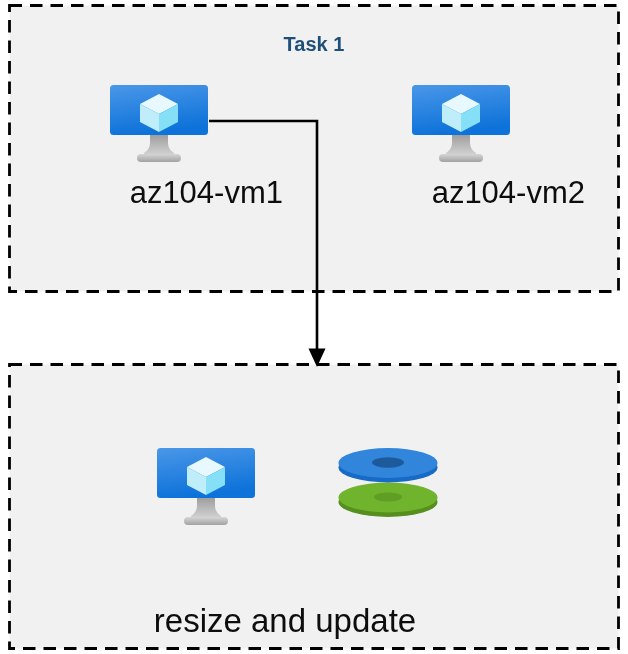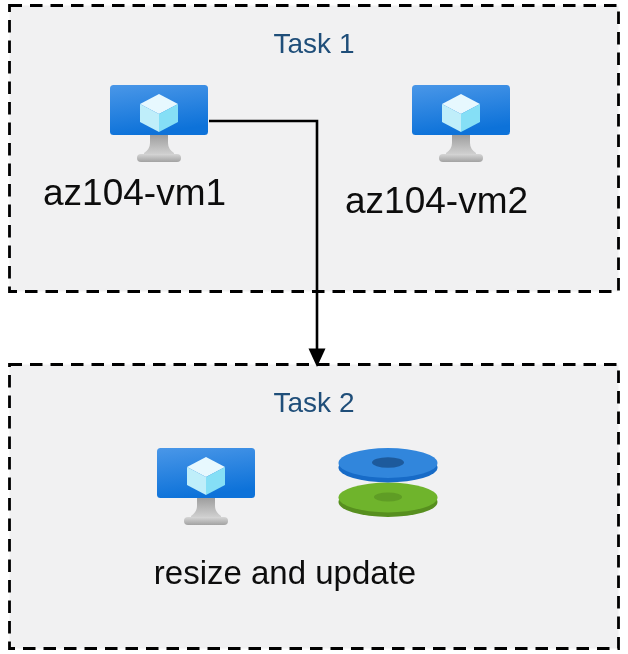--- a/index.html
+++ b/index.html
@@ -9,34 +9,34 @@
     background:#ffffff;
     font-family:"Liberation Sans",sans-serif;
     overflow:hidden;
   }
   .overlay{position:absolute;left:0;top:0;z-index:0;}
   .abs{position:absolute;z-index:1;}
   .task-title{
     left:8px;width:612px;
     text-align:center;
     color:var(--title-color);
-    font-size:28px;line-height:40px;
-    font-weight:400;
+    font-size:20px;line-height:40px;
+    font-weight:700;
   }
   .vm-label{
     width:240px;
-    text-align:left;
+    text-align:right;
     color:var(--label-color);
-    font-size:37px;line-height:39px;
+    font-size:31px;line-height:39px;
   }
   .caption{
     width:400px;
     text-align:center;
     color:var(--label-color);
-    font-size:33px;line-height:42px;
+    font-size:33px;line-height:42px;margin-top:48px;
   }
 </style>
 </head>
 <body>
 
 <div class="canvas">
 
   <svg class="overlay" width="628" height="654" viewBox="0 0 628 654">
     <defs>
       <linearGradient id="screenGrad" x1="0" y1="0" x2="0.25" y2="1">
@@ -83,25 +83,24 @@
   <svg class="abs" style="left:110px;top:85px" width="98" height="80">
       <use href="#vm-icon"></use>
     </svg>
   <svg class="abs" style="left:412px;top:85px" width="98" height="80">
       <use href="#vm-icon"></use>
     </svg>
 
   <div class="abs vm-label" style="left:43px;top:173px">
     <div>az104-vm1</div>
   </div>
-  <div class="abs vm-label" style="left:345px;top:181px">
+  <div class="abs vm-label" style="left:345px;top:173px">
     <div>az104-vm2</div>
   </div>
 
-  <div class="abs task-title" style="top:383px">Task 2</div>
 
   <svg class="abs" style="left:157px;top:448px" width="98" height="80">
       <use href="#vm-icon"></use>
     </svg>
   <svg class="abs" style="left:338px;top:448px" width="100" height="70">
       <use href="#disks-icon"></use>
     </svg>
 
   <div class="abs caption" style="left:85px;top:552px">resize and update</div>
 

